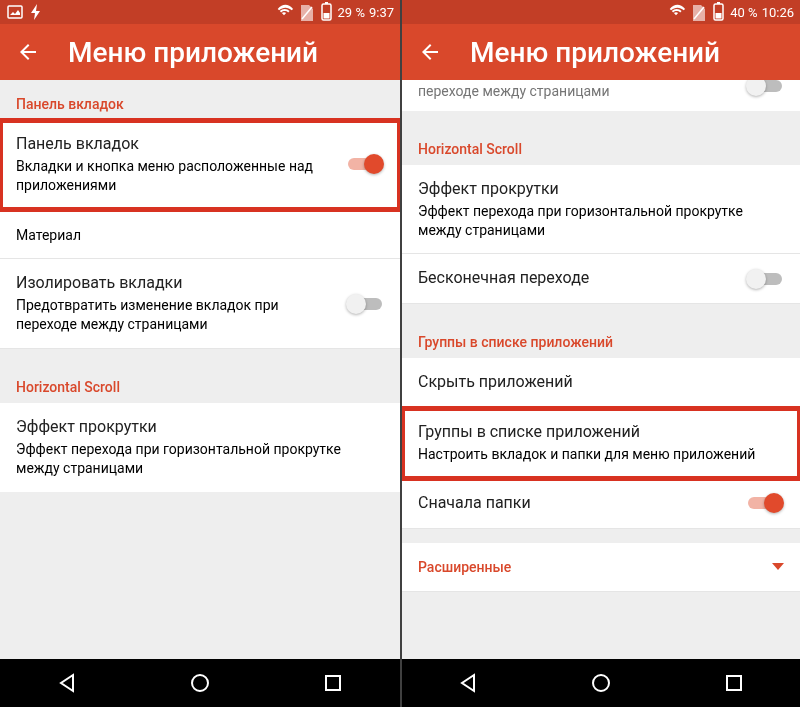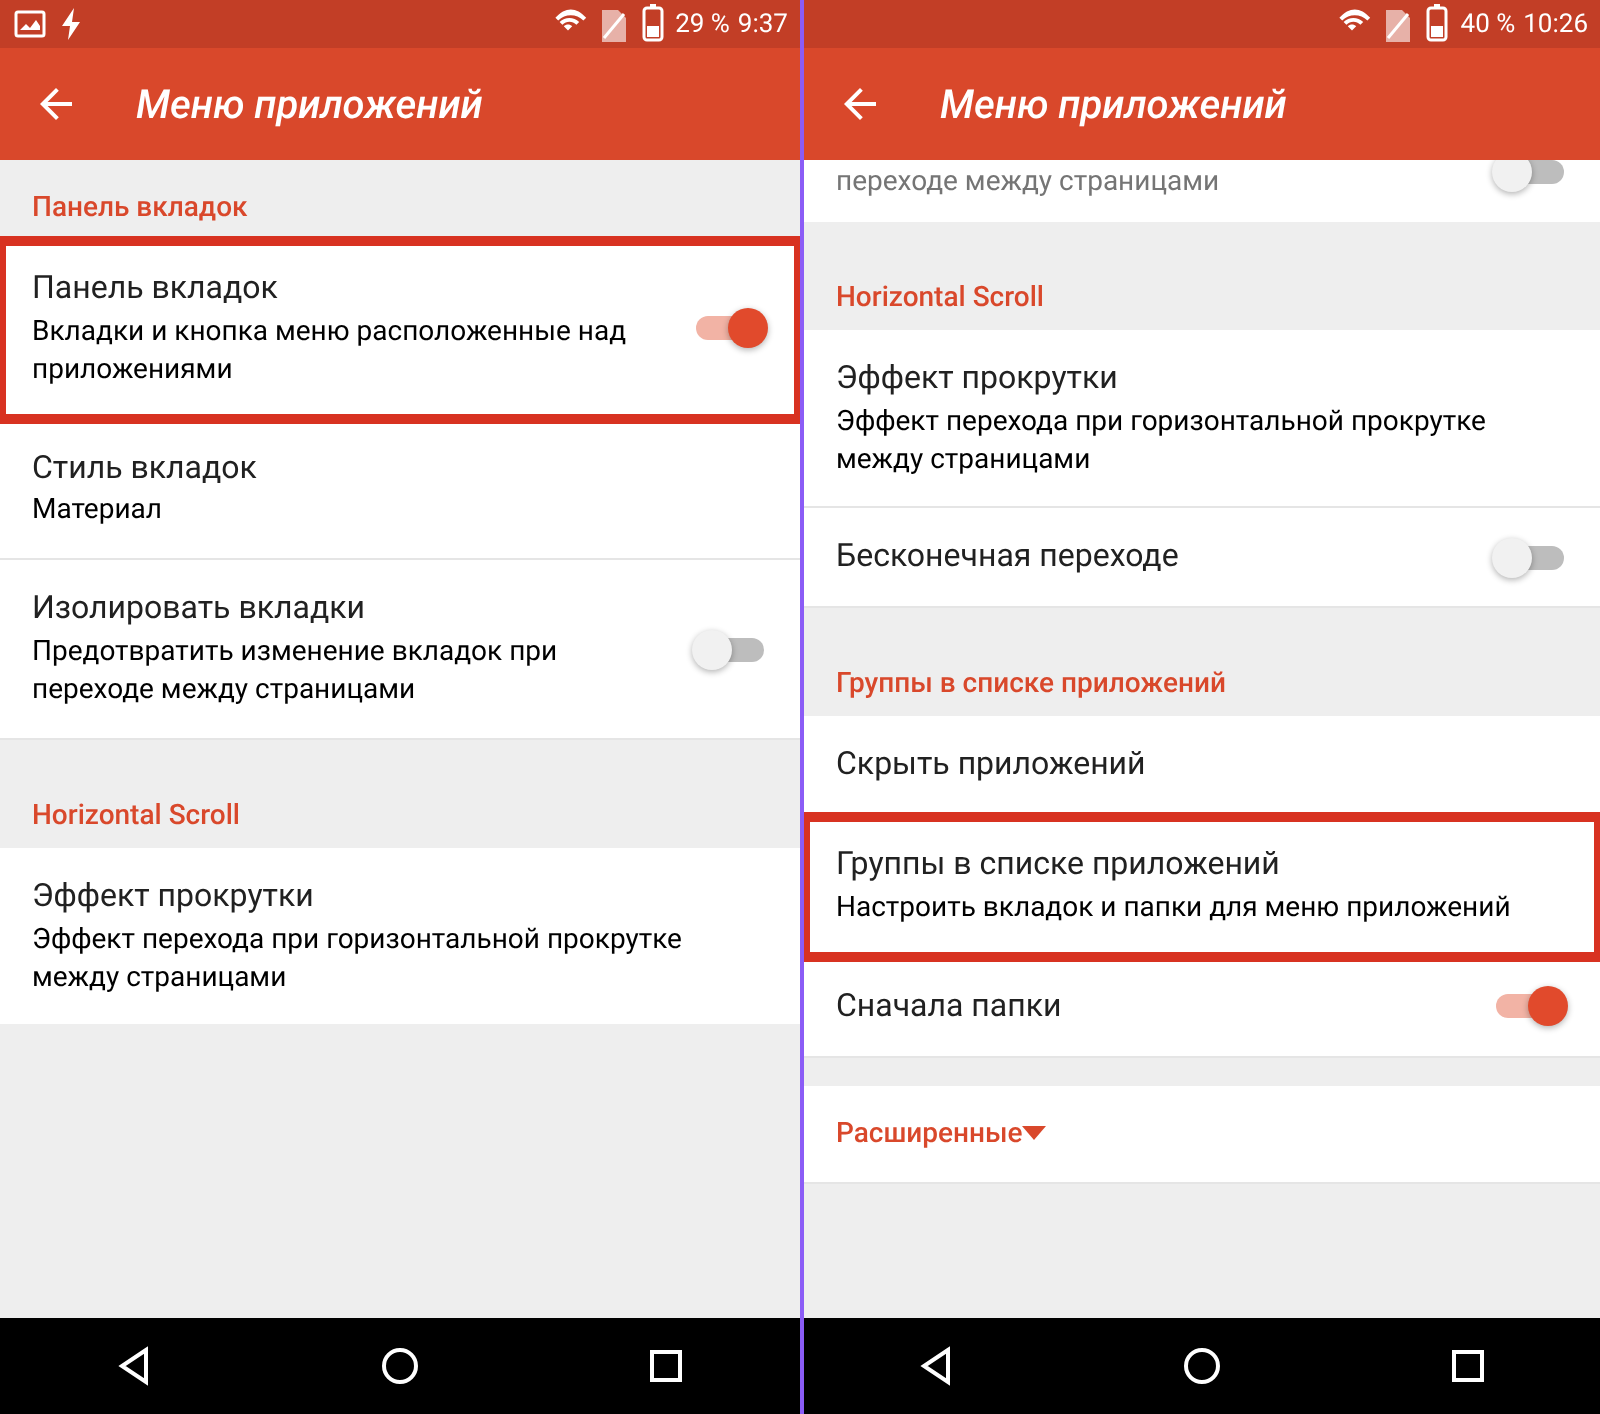--- a/index.html
+++ b/index.html
@@ -12,21 +12,21 @@
     overflow: hidden;
   }
   .screen {
     width: 400px;
     height: 707px;
     background: #eeeeee;
     display: flex;
     flex-direction: column;
     position: relative;
   }
-  .screen + .screen { border-left: 2px solid #8b5cf6; }
+  .screen + .screen { border-left: 2px solid #404040; }
 
   
   .status-bar {
     height: 24px;
     background: #c23e26;
     display: flex;
     align-items: center;
     justify-content: space-between;
     padding: 0 6px;
     color: #fff;
@@ -39,37 +39,37 @@
   
   .header {
     height: 56px;
     background: #d9482b;
     display: flex;
     align-items: center;
     padding: 0 16px;
     color: #fff;
     gap: 28px;
   }
-  .header-title { font-size: 20px; font-weight: 500; font-style: italic; }
+  .header-title { font-size: 28px; font-weight: 500; }
 
   
   .content {
     flex: 1;
     overflow-y: hidden;
     background: #eeeeee;
   }
   .section-header {
     color: #d9482b;
     font-size: 14px;
     font-weight: 500;
     padding: 16px 16px 8px 16px;
   }
   .section-header.collapsible {
     display: flex;
-    justify-content: flex-start;
+    justify-content: space-between;
     align-items: center;
     background: #fff;
     border-bottom: 1px solid #e5e5e5;
     padding: 16px;
   }
   .row {
     background: #fff;
     border-bottom: 1px solid #e5e5e5;
     padding: 14px 16px;
     display: flex;
@@ -195,21 +195,20 @@
         <div class="row-sub">Вкладки и кнопка меню расположенные над приложениями</div>
       </div>
       <div class="switch on">
           <div class="track"></div>
           <div class="thumb"></div>
         </div>
     </div>
 
     <div class="row">
       <div class="row-text">
-        <div class="row-title">Стиль вкладок</div>
         <div class="row-sub">Материал</div>
       </div>
     </div>
 
 
     <div class="row">
       <div class="row-text">
         <div class="row-title">Изолировать вкладки</div>
         <div class="row-sub">Предотвратить изменение вкладок при переходе между страницами</div>
       </div>

